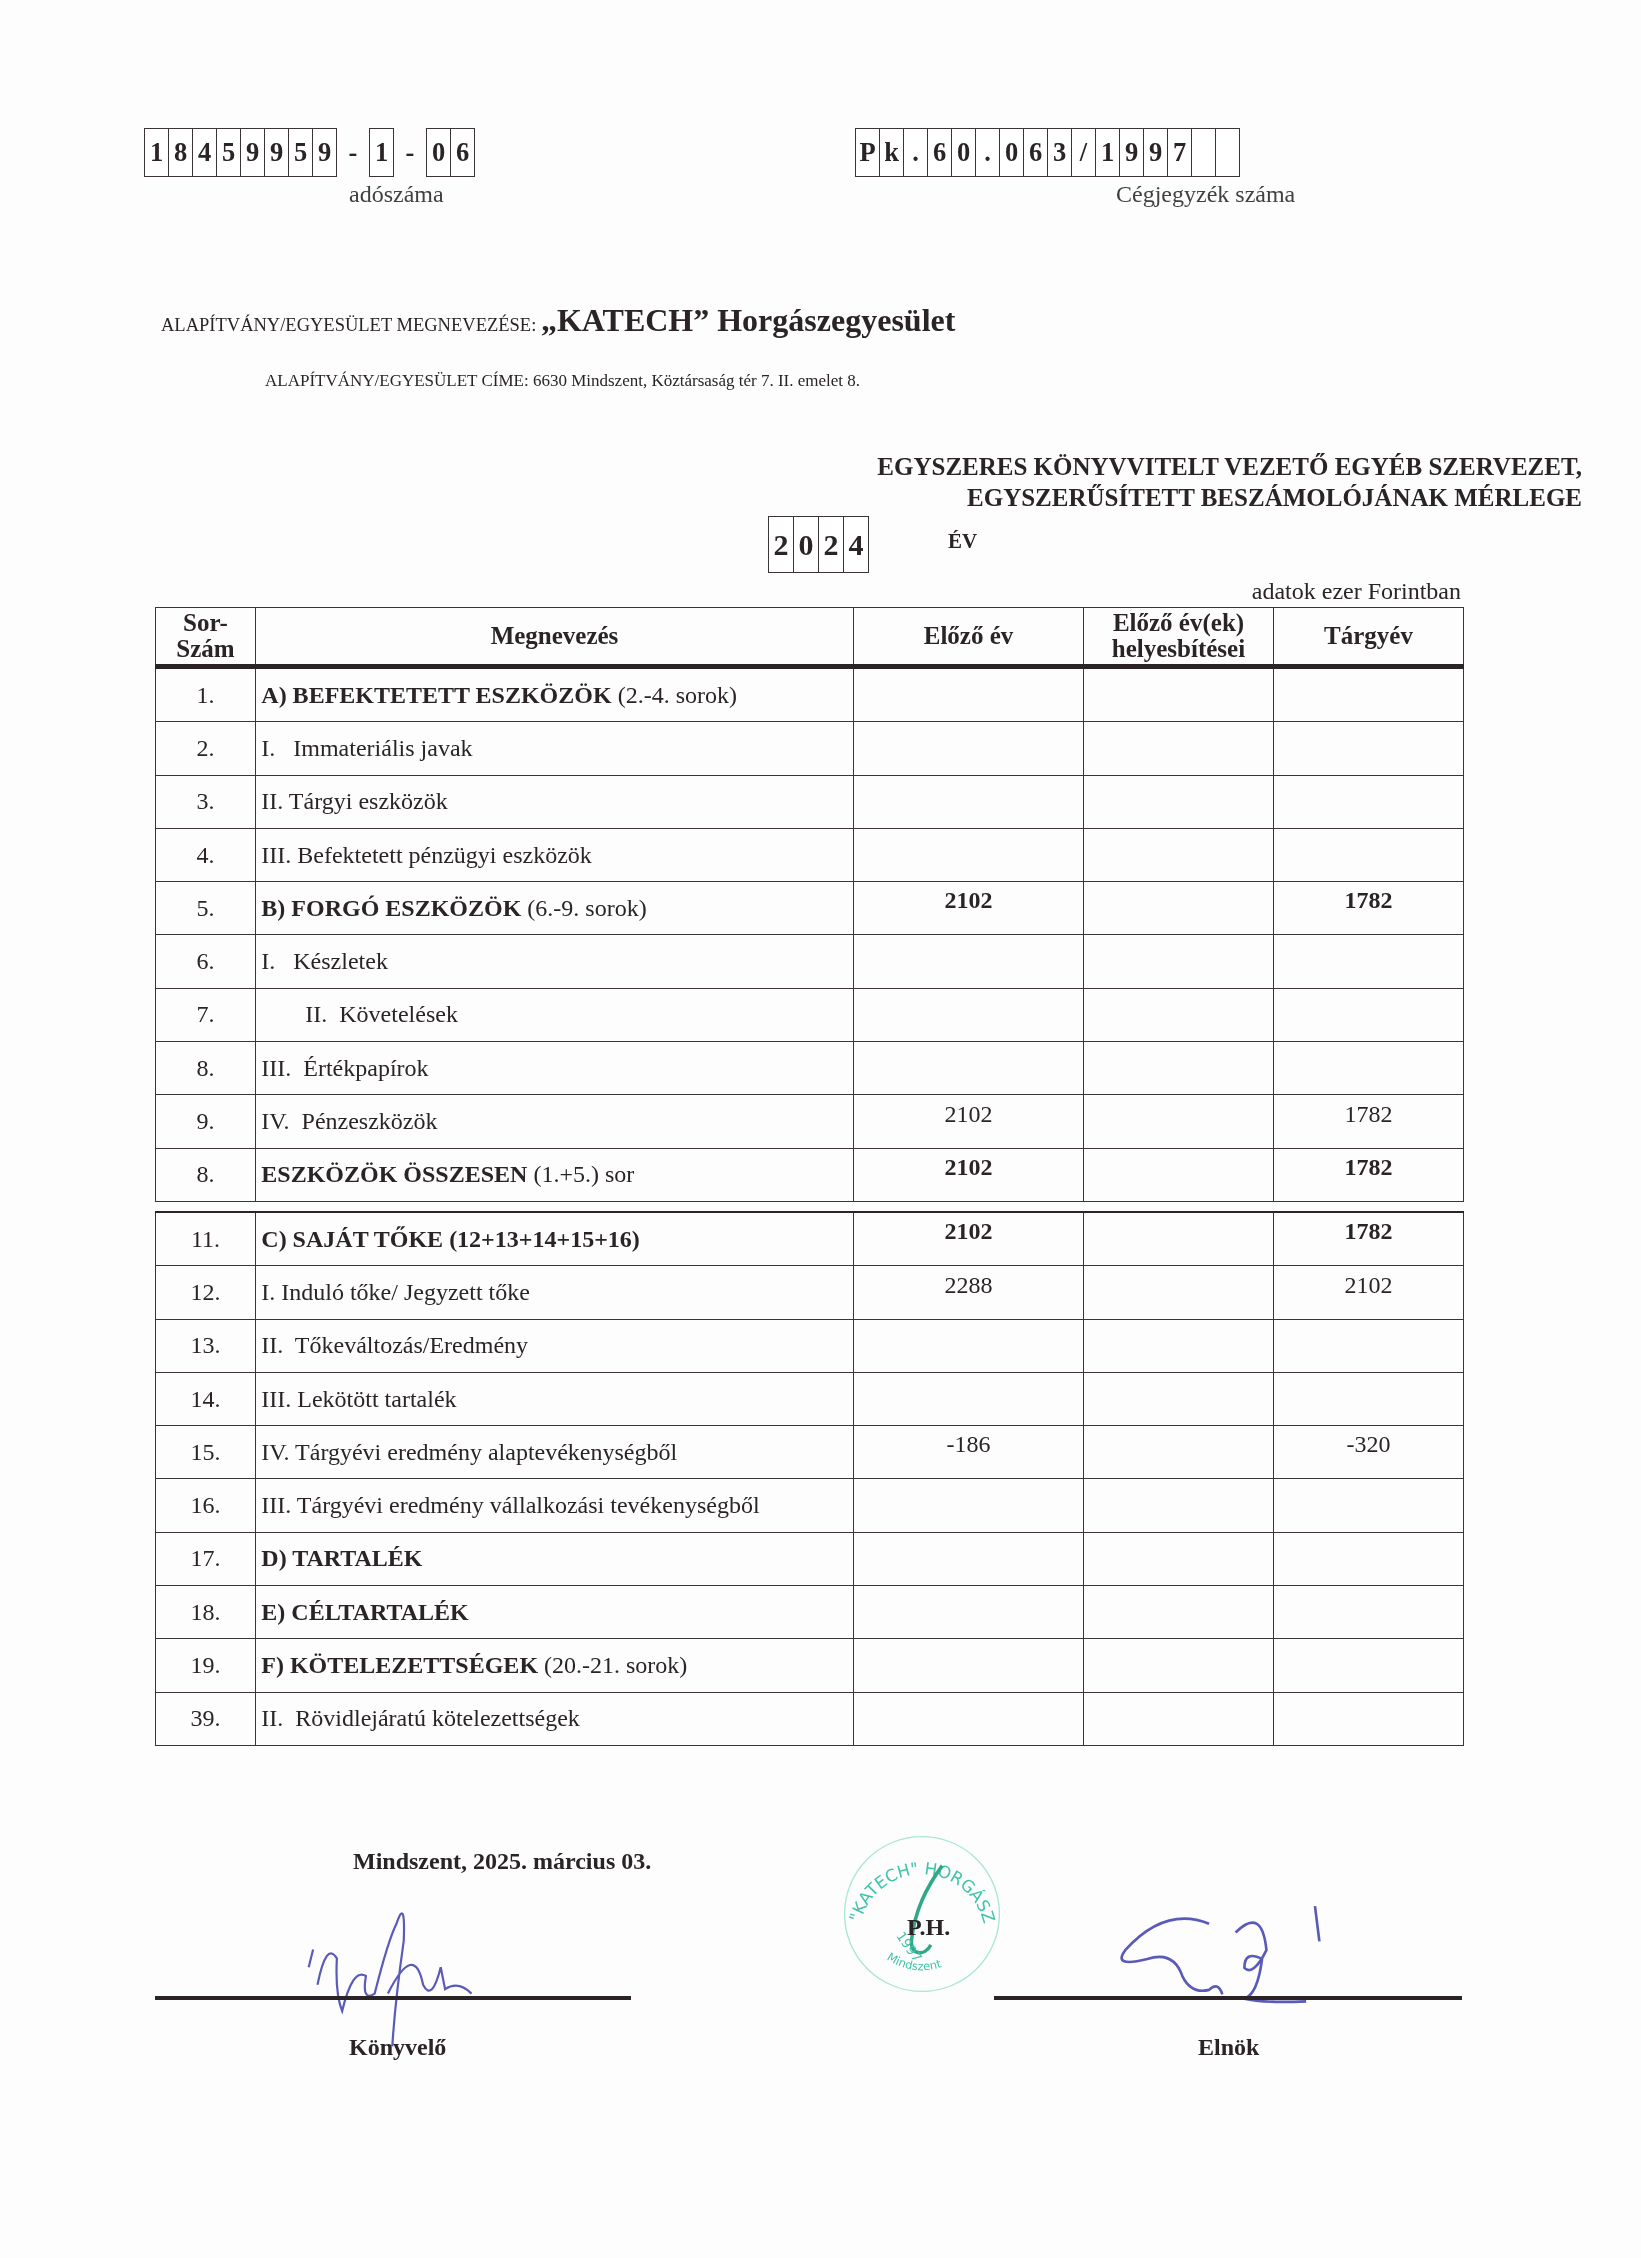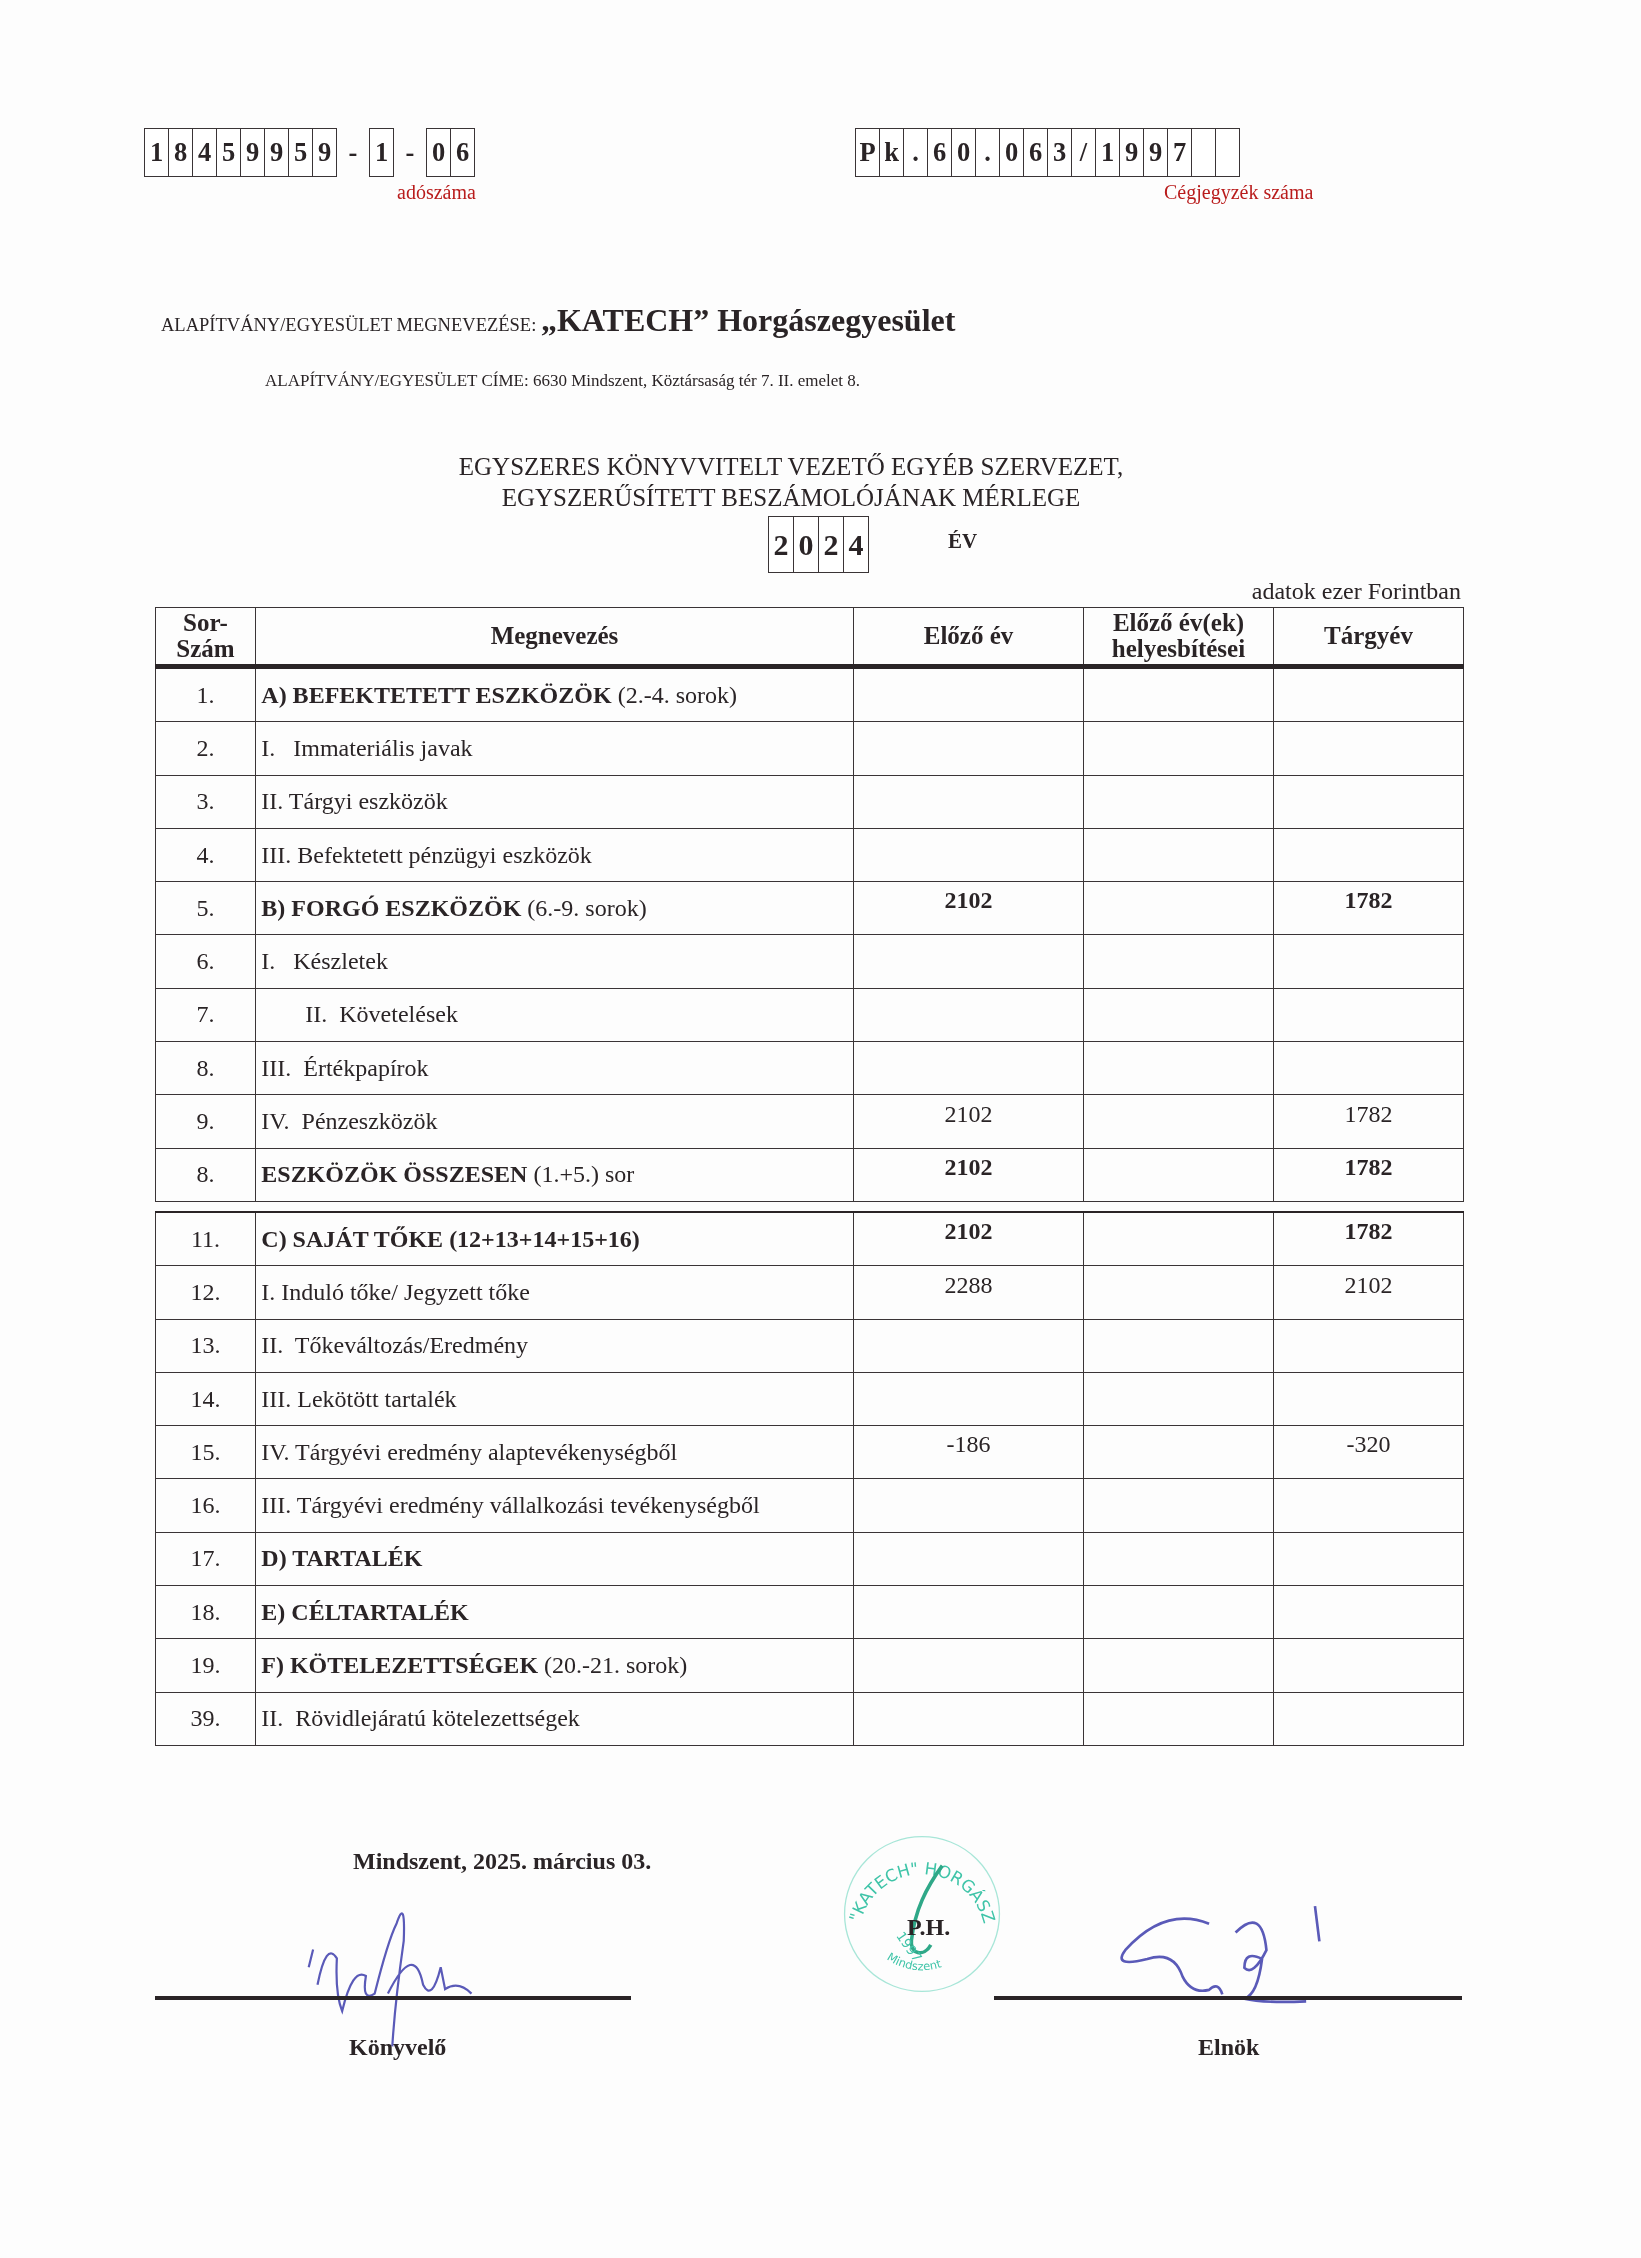--- a/index.html
+++ b/index.html
@@ -2,25 +2,25 @@
 <html style="font-size:14px"><head>
 <meta charset="utf-8">
 <style>
   html,body{margin:0;padding:0;background:#fdfdfd;}
   body{width:1642px;height:2258px;position:relative;overflow:hidden;font-family:"Liberation Serif","DejaVu Serif",serif;color:#2a2426;}
   .boxrow{position:absolute;display:flex;align-items:center;}
   .cell{width:23px;height:47px;border:1.8px solid #3a3436;border-right:none;display:flex;align-items:center;justify-content:center;font-size:26.5px;font-weight:bold;background:#fff;}
   .cellgroup{display:flex;}
   .cellgroup .cell:last-child{border-right:1.8px solid #3a3436;}
   .sep{width:32px;text-align:center;font-size:26.5px;font-weight:bold;}
-  .caption{position:absolute;font-size:20px;color:#b91c1c;margin-left:48px;}
+  .caption{position:absolute;font-size:24px;color:#404040;}
   .orgline{position:absolute;left:161px;top:302px;font-size:18.5px;letter-spacing:0px;white-space:nowrap;}
   .orgline .big{font-size:32px;font-weight:bold;}
   .addrline{position:absolute;left:265px;top:371px;font-size:17px;white-space:nowrap;}
-  .title{position:absolute;left:0;width:1582px;text-align:center;font-weight:normal;font-size:25px;line-height:30px;}
+  .title{position:absolute;left:0;width:1582px;text-align:right;font-weight:bold;font-size:25px;line-height:30px;}
   .yearbox{position:absolute;left:768px;top:516px;display:flex;}
   .yearbox .cell{width:24px;height:55px;font-size:30px;}
   .evlabel{position:absolute;left:948px;top:529px;font-size:21px;font-weight:bold;}
   .units{position:absolute;right:181px;top:578px;font-size:24px;}
   table.bal{position:absolute;left:155px;width:1307px;border-collapse:collapse;table-layout:fixed;}
   table.bal td,table.bal th{border:1.8px solid #3a3436;font-size:24px;height:47px;padding:0 5.3px;vertical-align:middle;}
   table.bal th{font-weight:bold;font-size:25px;line-height:26.5px;text-align:center;}
   table.bal tr.head th{border-bottom:5.3px solid #2a2426;height:56px;}
   table.bal tr.top td{border-top:2.6px solid #2a2426;}
   table.bal td.no{text-align:center;}

